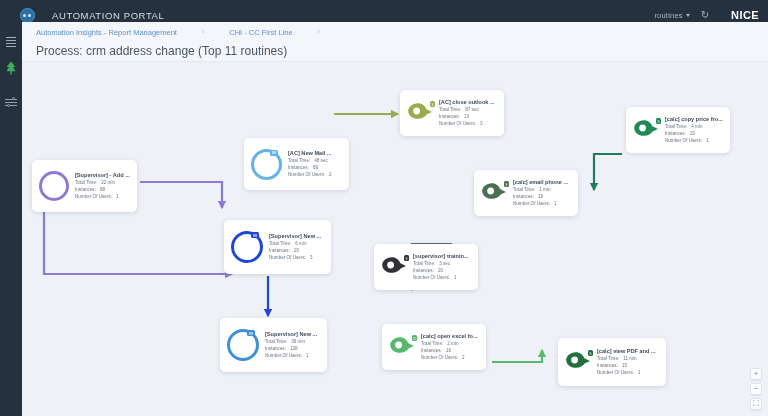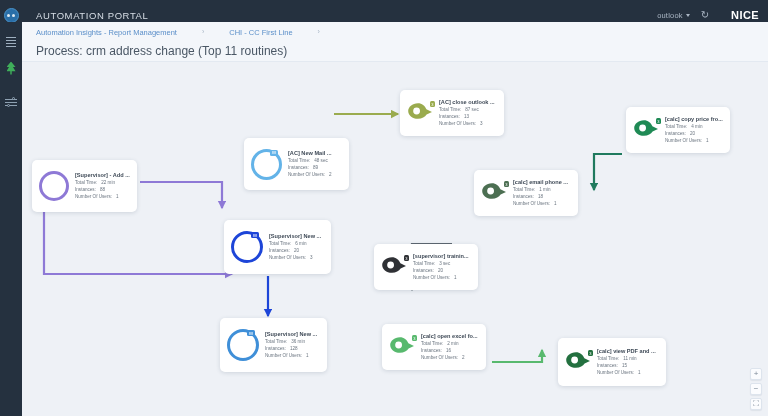--- a/index.html
+++ b/index.html
@@ -7,21 +7,21 @@
     width: 768px; height: 416px;
     font-family: "Liberation Sans", sans-serif;
     overflow: hidden;
     background: #eef1f6;
   }
   #app { position: relative; width: 768px; height: 416px; }
 
   
   .topbar {
     position: absolute; top: 0; left: 0; width: 768px; height: 30px;
-    background: #25313f; display: flex; align-items: center;
+    background: #25313f; display: flex; align-items: center; padding-left: 16px;
   }
   .logo-badge {
     width: 22px; height: 22px; display: flex; align-items: center;
     justify-content: center; flex: 0 0 22px;
   }
   .logo-circle {
     width: 15px; height: 15px; border-radius: 50%;
     background: #2a6fa8; position: relative;
     border: 1.2px solid #4a93c9;
   }
@@ -159,21 +159,21 @@
 <body>
 
 <div id="app">
 
   <div class="topbar">
     <div class="logo-badge">
       <div class="logo-circle"></div>
     </div>
     <div class="app-title">AUTOMATION PORTAL</div>
     <div class="topbar-right">
-      <span class="user-name">outlook</span>
+      <span class="user-name">routines</span>
       <span class="chev"></span>
       <span class="refresh-icon">↻</span>
       <span class="nice-logo">NICE</span>
     </div>
   </div>
 
   <div class="rail">
     <div class="rail-item">
       <span class="ico-list">
           <i></i>

